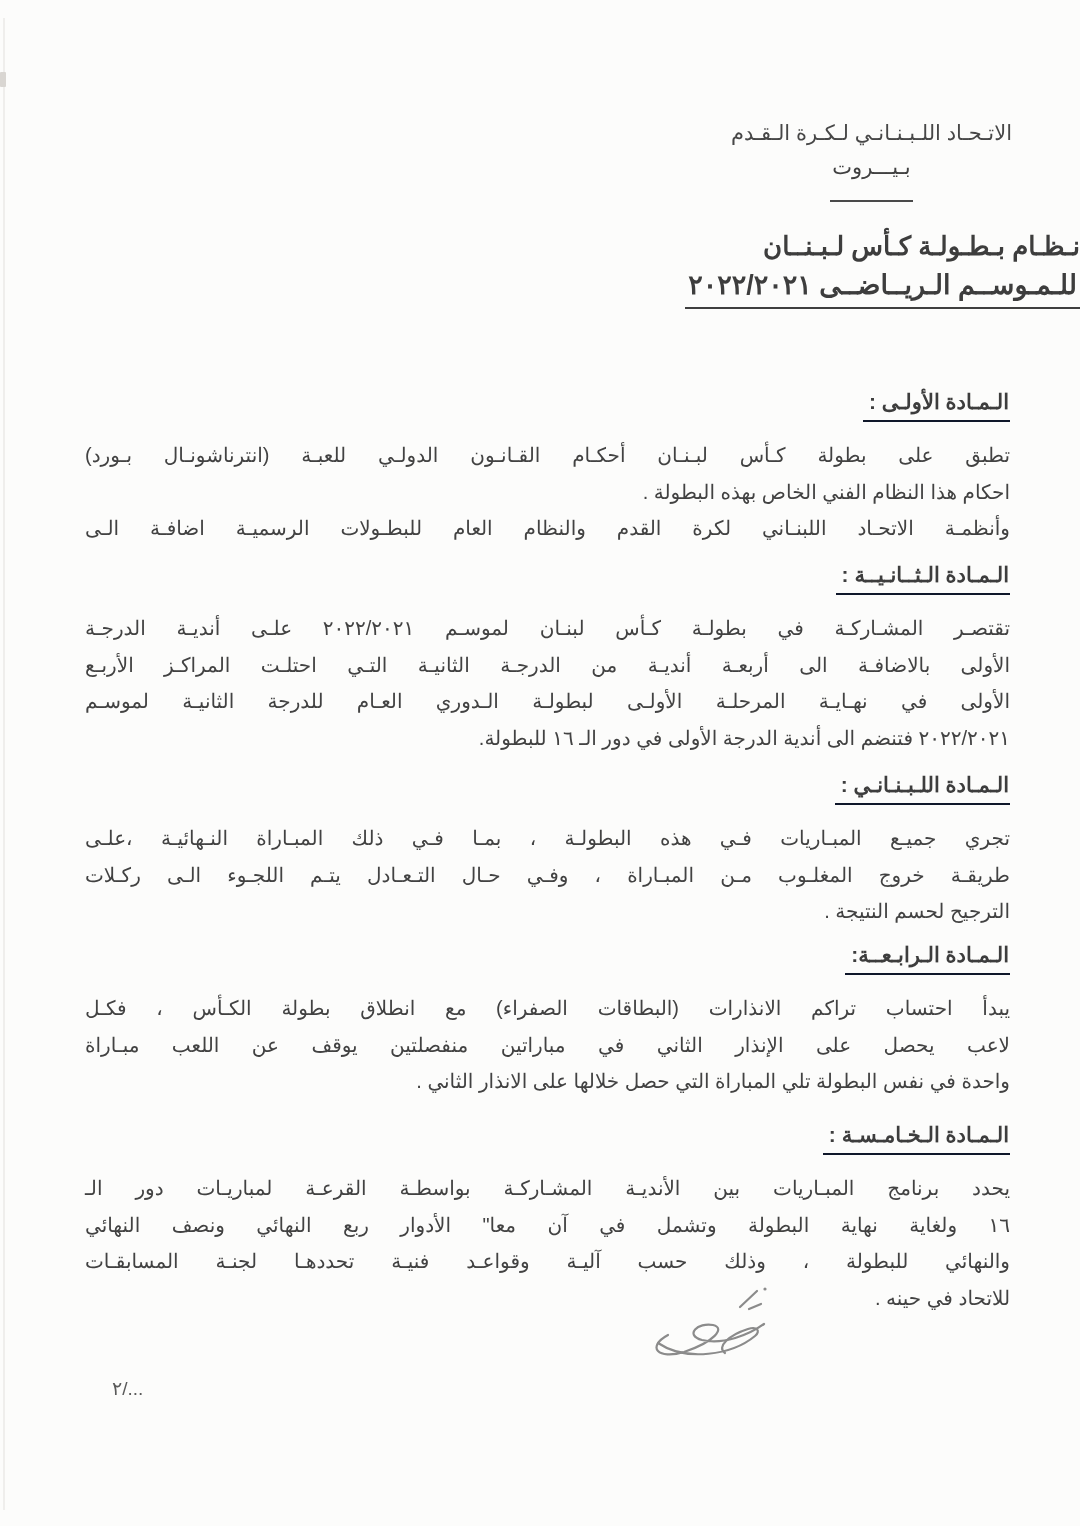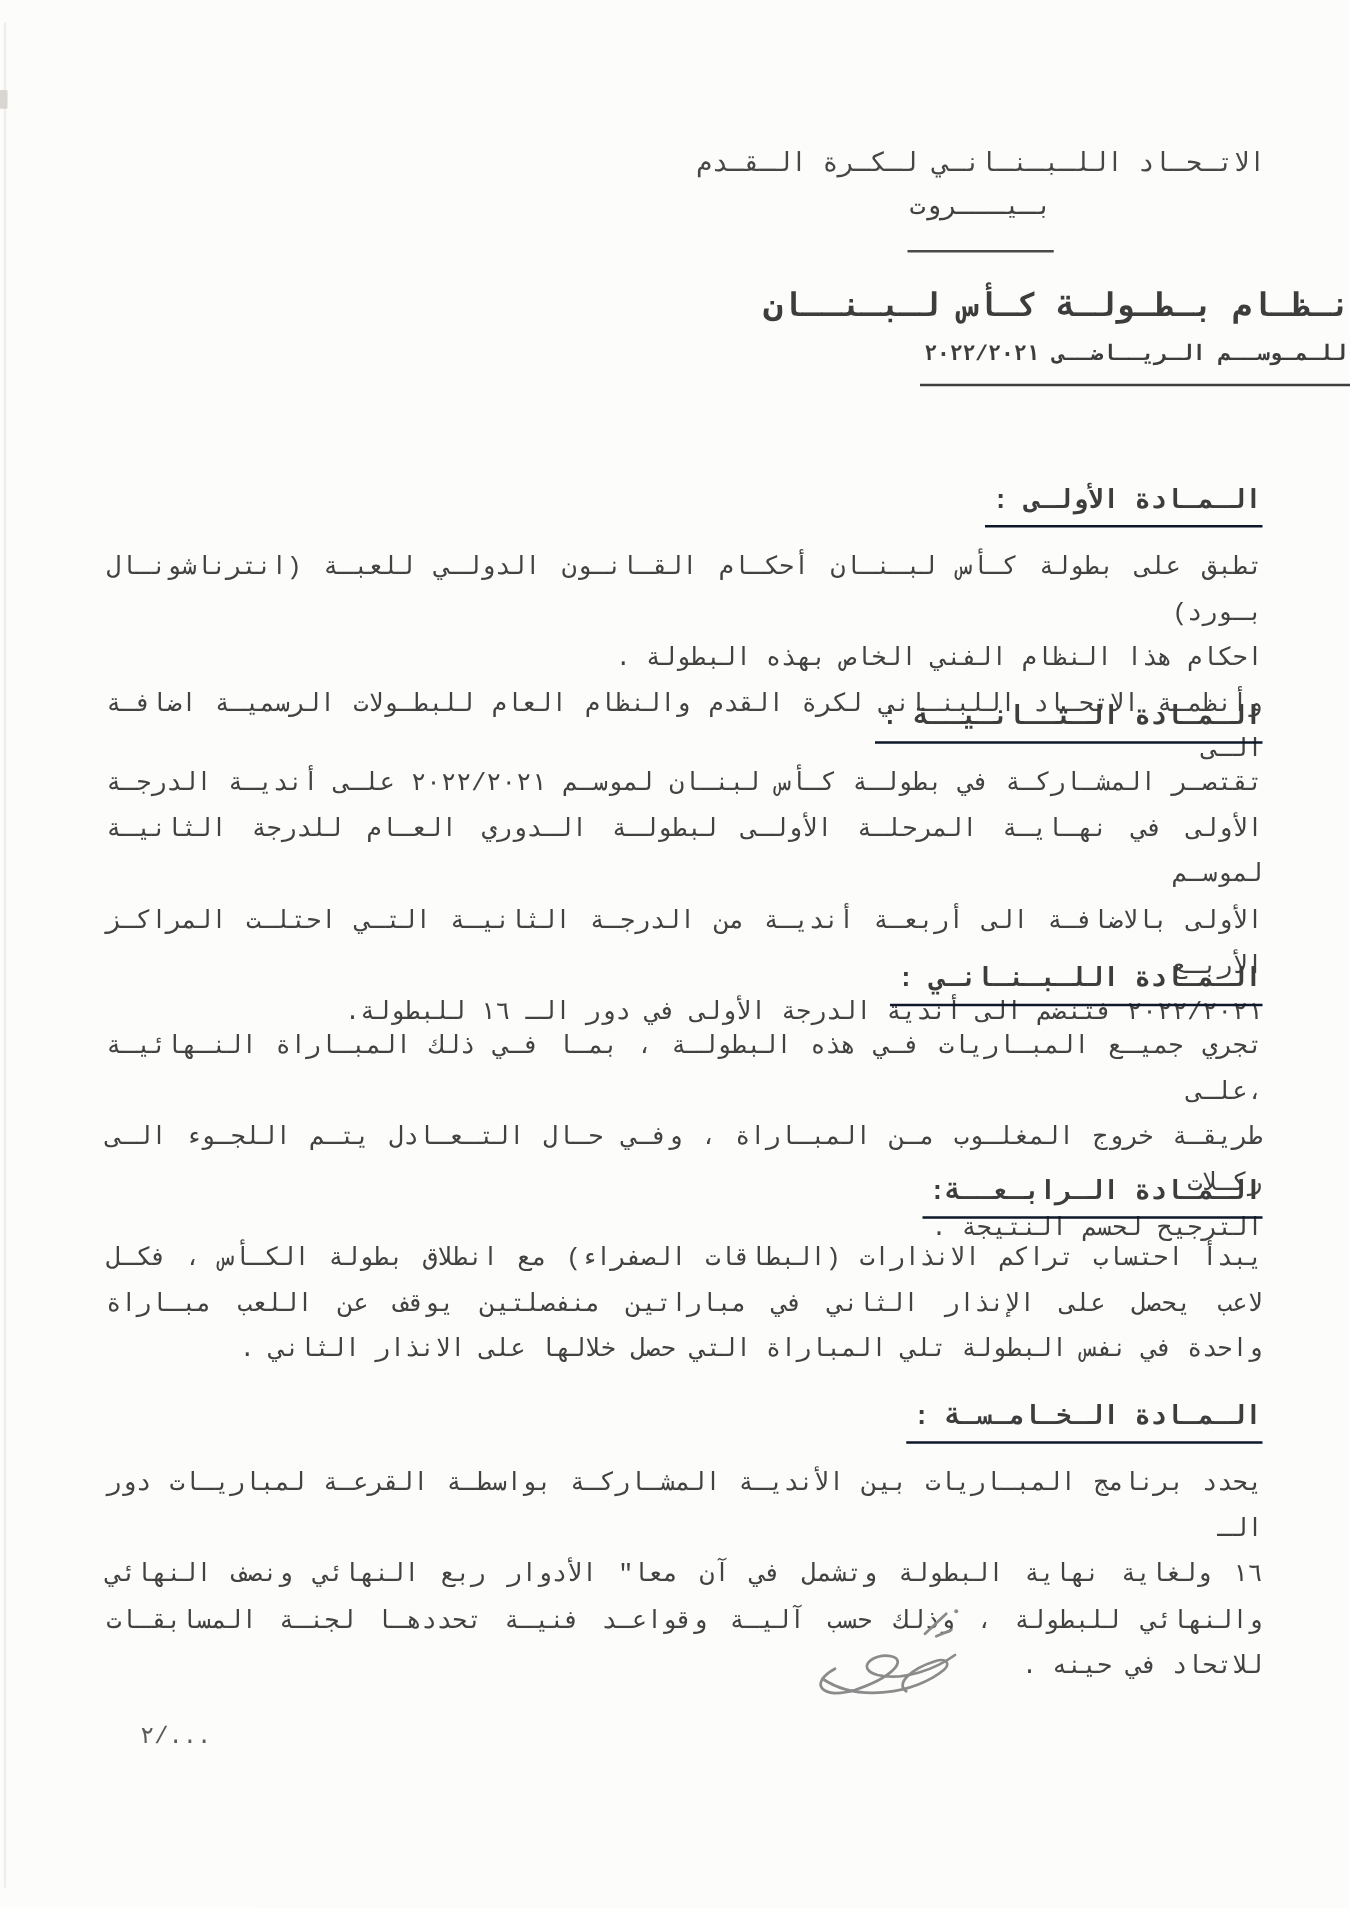--- a/index.html
+++ b/index.html
@@ -6,21 +6,21 @@
     margin: 0;
     padding: 0;
     background: #ffffff;
   }
   .page {
     position: relative;
     width: 1080px;
     height: 1526px;
     background: #fcfcfb;
     overflow: hidden;
-    font-family: Liberation Mono, monospace;
+    font-family: Liberation Sans, sans-serif;
     color: #414141;
     direction: rtl;
   }
   
   .edge-line {
     position: absolute;
     left: 3px;
     top: 18px;
     width: 2px;
     height: 1492px;
@@ -69,21 +69,21 @@
   .title-line1 {
     font-size: 26px;
     font-weight: 700;
     line-height: 36px;
     color: #3d3d3d;
     white-space: nowrap;
   }
   .title-line2 {
     display: inline-block;
     margin-top: 4px;
-    font-size: 17px;
+    font-size: 27px;
     font-weight: 700;
     line-height: 34px;
     color: #3d3d3d;
     padding: 0 3px 5px 3px;
     border-bottom: 2px solid #3f3f3f;
     white-space: nowrap;
   }
 
   
   .article {
@@ -165,22 +165,22 @@
       <div class="line">تطبق على بطولة كـأس لبـنـان أحكـام القـانـون الدولـي للعبـة (انترناشونـال بـورد)</div>
       <div class="line last">احكام هذا النظام الفني الخاص بهذه البطولة .</div>
       <div class="line">وأنظمـة الاتحـاد اللبنـاني لكرة القدم والنظام العام للبطـولات الرسميـة اضافـة الـى</div>
     </div>
   </div>
 
   <div class="article a2">
     <div><span class="article-heading">الـمـادة الـثــانـيــة :</span></div>
     <div class="para">
       <div class="line">تقتصـر المشـاركـة في بطولـة كـأس لبنـان لموسـم ٢٠٢٢/٢٠٢١ علـى أنديـة الدرجـة</div>
+      <div class="line">الأولى بالاضافـة الى أربعـة أنديـة من الدرجـة الثانيـة التـي احتلـت المراكـز الأربـع</div>
       <div class="line">الأولى في نهـايـة المرحلـة الأولـى لبطولـة الـدوري العـام للدرجة الثانيـة لموسـم</div>
-      <div class="line">الأولى بالاضافـة الى أربعـة أنديـة من الدرجـة الثانيـة التـي احتلـت المراكـز الأربـع</div>
       <div class="line last">٢٠٢٢/٢٠٢١ فتنضم الى أندية الدرجة الأولى في دور الـ ١٦ للبطولة.</div>
     </div>
   </div>
 
   <div class="article a3">
     <div><span class="article-heading">الـمـادة اللـبـنـانـي :</span></div>
     <div class="para">
       <div class="line">تجري جميـع المبـاريات فـي هذه البطولـة ، بمـا فـي ذلك المبـاراة النـهائيـة ،علـى</div>
       <div class="line">طريقـة خروج المغلـوب مـن المبـاراة ، وفـي حـال التـعـادل يتـم اللجـوء الـى ركـلات</div>
       <div class="line last">الترجيح لحسم النتيجة .</div>

